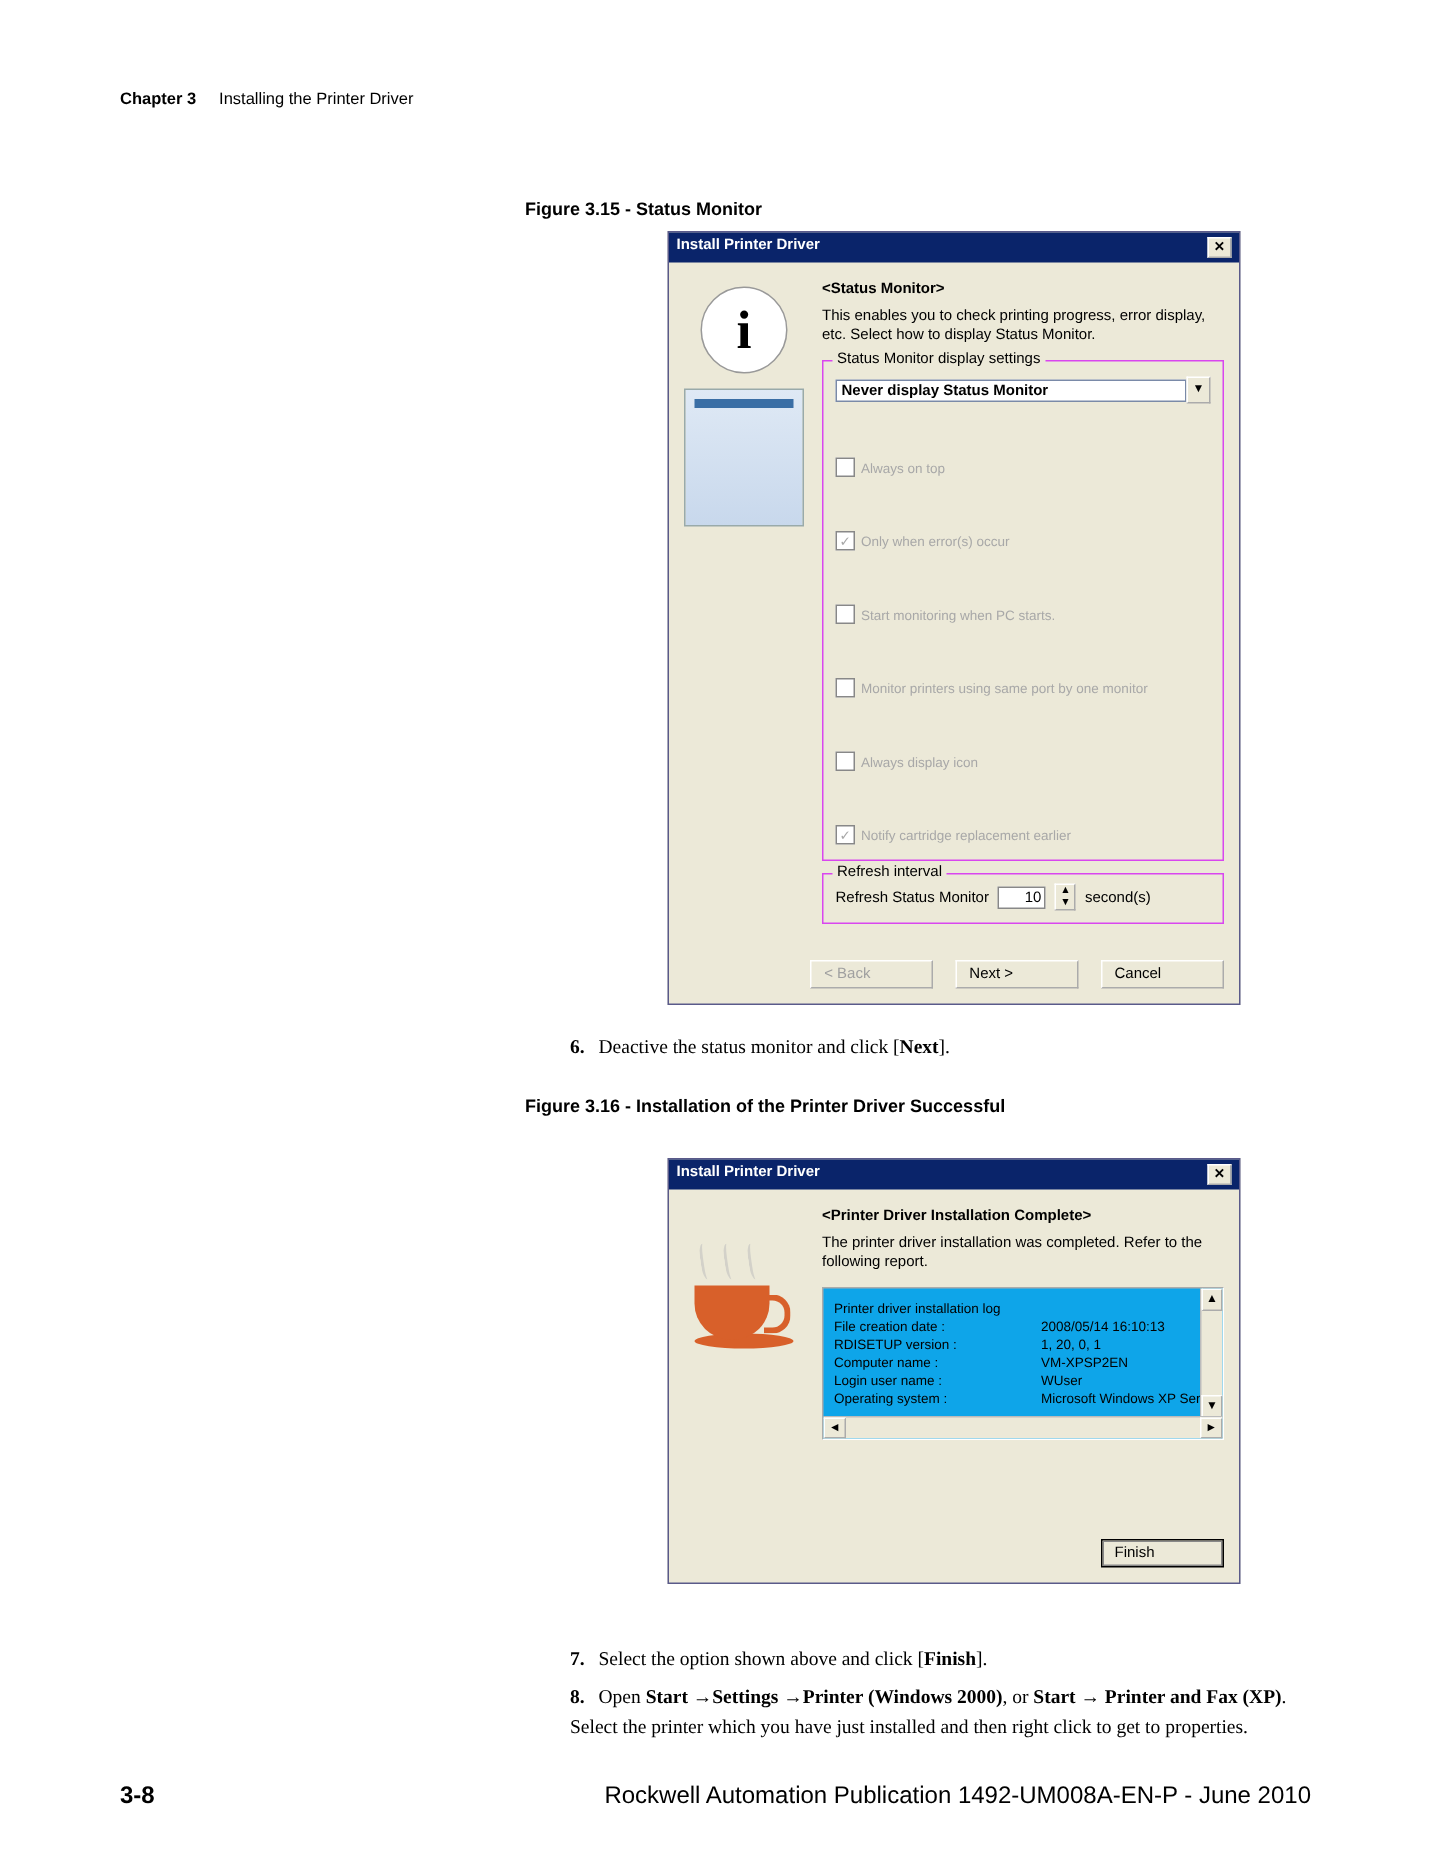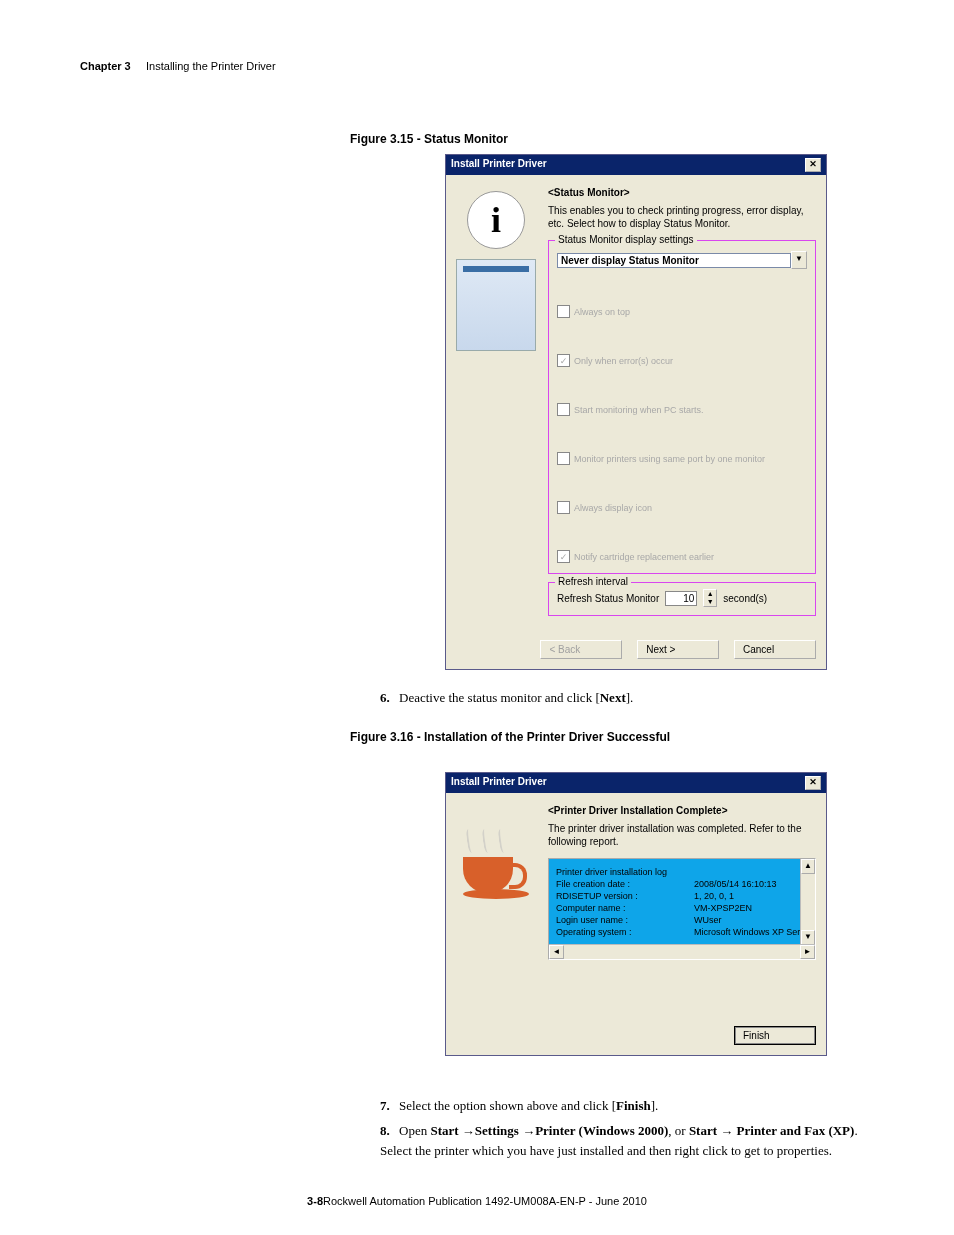--- a/index.html
+++ b/index.html
@@ -48,21 +48,21 @@
   .report{border:1px inset #fff;background:#0ea5e9;font-size:9px;padding:7px;line-height:1.35;position:relative;height:86px;overflow:hidden;}
   .report-row{display:flex;}
   .report-row .l{flex:0 0 138px;white-space:nowrap;overflow:hidden;}
   .report-row .r{flex:1;white-space:nowrap;overflow:hidden;}
   .vscroll{position:absolute;right:0;top:0;width:14px;bottom:14px;background:#ece9d8;border-left:1px solid #bbb;}
   .vscroll .up,.vscroll .dn{height:13px;border:1px outset #fff;background:#ece9d8;font-size:8px;text-align:center;line-height:12px;}
   .vscroll .dn{position:absolute;bottom:0;left:0;right:0;}
   .hscroll{position:absolute;left:0;right:0;bottom:0;height:14px;background:#ece9d8;border-top:1px solid #bbb;}
   .hscroll .lf,.hscroll .rt{width:13px;height:12px;border:1px outset #fff;background:#ece9d8;font-size:8px;text-align:center;line-height:11px;display:inline-block;}
   .hscroll .rt{float:right;}
-  .footer{position:absolute;bottom:28px;left:80px;right:80px;display:flex;justify-content:center;font-size:11px;}
+  .footer{position:absolute;bottom:28px;left:80px;right:80px;display:flex;justify-content:space-between;font-size:16px;}
   .footer .pn{font-weight:bold;}
 </style>
 </head>
 <body>
 
 <div class="page">
   <div class="running-head">
     <span class="chap">Chapter 3</span>
     &nbsp;&nbsp;&nbsp;
     <span>Installing the Printer Driver</span>

